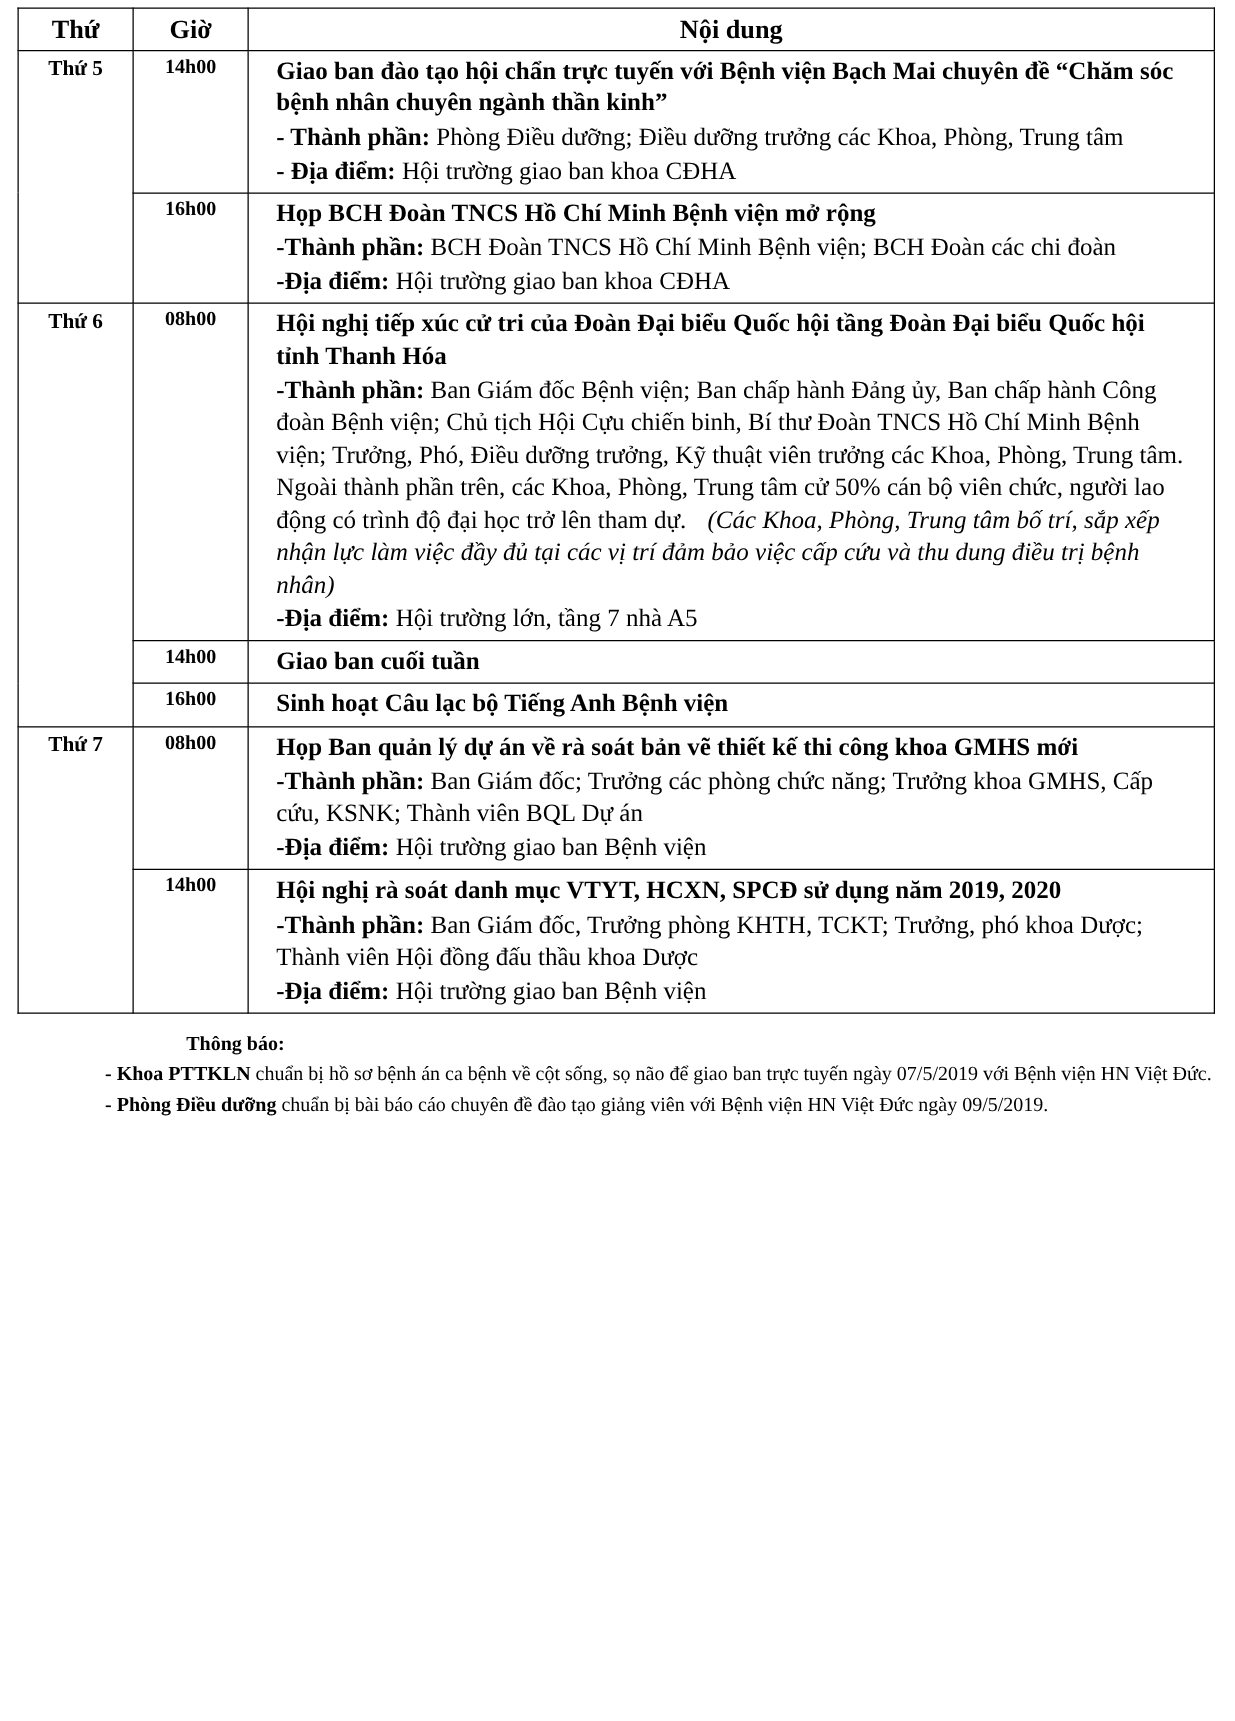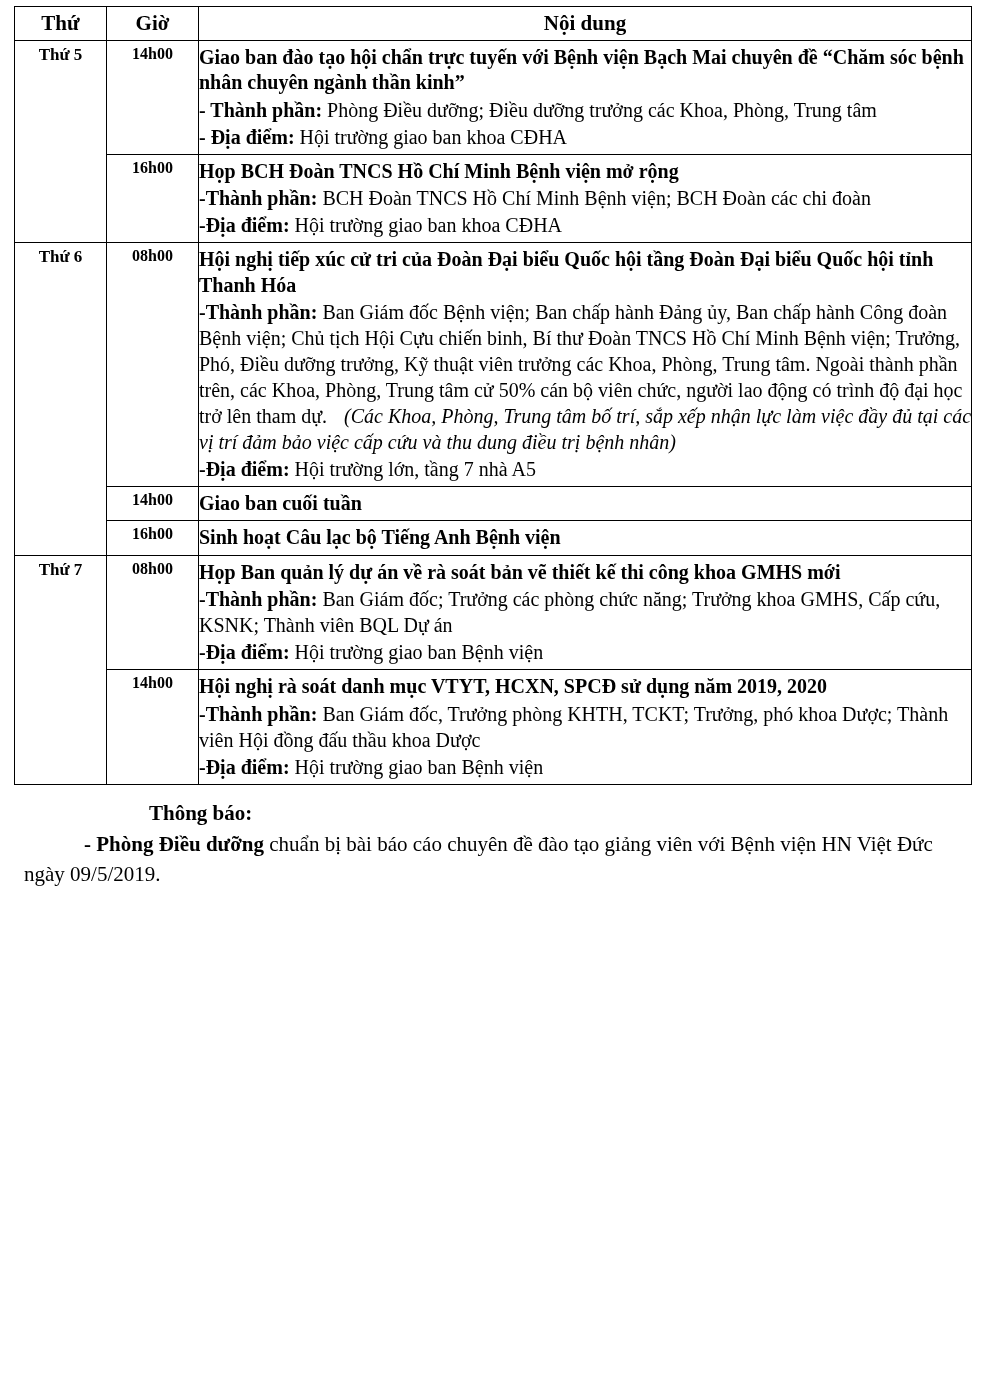--- a/index.html
+++ b/index.html
@@ -18,21 +18,21 @@
     padding: 6px 14px 10px 14px;
   }
   table.schedule {
     border-collapse: collapse;
     width: 958px;
     table-layout: fixed;
   }
   table.schedule td, table.schedule th {
     border: 1.5px solid #000;
     vertical-align: top;
-    padding: 4px 0;
+    padding: 4px 22px;
   }
   .col-day   { width: 92px; }
   .col-time  { width: 92px; }
   .col-body  { width: auto; }
 
   th.head {
     text-align: center;
     font-weight: bold;
     font-size: 21px;
     padding: 6px 4px;
@@ -66,21 +66,21 @@
   }
   .lbl {
     font-weight: bold;
   }
   .ital {
     font-style: italic;
     margin-left: 12px;
   }
   .notes {
     margin-top: 14px;
-    font-size: 21px;
+    font-size: 16px;
     line-height: 1.42;
     padding-left: 10px;
   }
   .notes-title {
     font-weight: bold;
     padding-left: 125px;
     margin-bottom: 2px;
   }
   .note-p {
     text-indent: 60px;
@@ -185,17 +185,20 @@
             <span class="lbl">-Địa điểm:</span><span> Hội trường giao ban Bệnh viện</span>
           </div>
         </td>
       </tr>
     </tbody>
   </table>
 
   <div class="notes">
     <div class="notes-title">Thông báo:</div>
     <p class="note-p" style="text-indent:0; padding-left:0;">
+      <span style="display:inline-block;width:60px;"></span><span class="bold">- Khoa PTTKLN</span><span> chuẩn bị hồ sơ bệnh án ca bệnh về cột sống, sọ não để giao ban trực tuyến ngày 07/5/2019 với Bệnh viện HN Việt Đức.</span>
+    </p>
+    <p class="note-p" style="text-indent:0; padding-left:0;">
       <span style="display:inline-block;width:60px;"></span><span class="bold">- Phòng Điều dưỡng</span><span> chuẩn bị bài báo cáo chuyên đề đào tạo giảng viên với Bệnh viện HN Việt Đức ngày 09/5/2019.</span>
     </p>
   </div>
 
 </div>
 
 </body></html>

